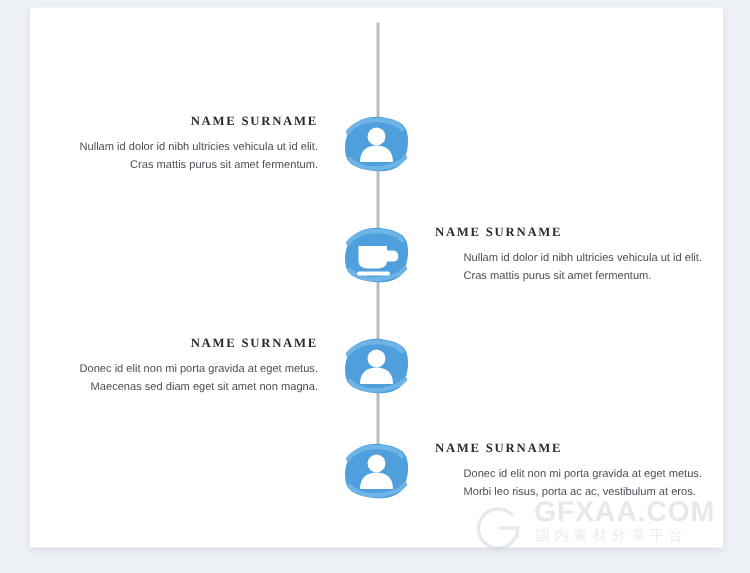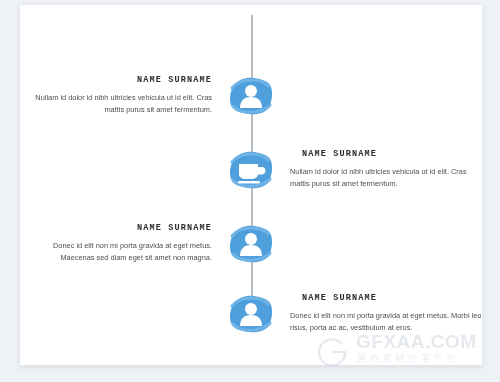--- a/index.html
+++ b/index.html
@@ -74,29 +74,29 @@
   }
 
   .name {
     font-size: 8.5px;
     font-weight: bold;
     letter-spacing: 1.15px;
     color: #2b2b2f;
     margin: 0 0 7px 0;
     line-height: 1;
     white-space: nowrap;
-    font-family: Liberation Mono, monospace;
-    padding-left: 12px;
+    font-family: Liberation Serif, serif;
   }
   .body-text {
     font-size: 7.4px;
     line-height: 1.62;
     color: #4a4e55;
     margin: 0;
     font-family: "Liberation Sans", sans-serif;
+    padding-left: 19px;
   }
 
   
   .watermark {
     position: absolute;
     left: 312px;
     top: 330px;
     width: 172px;
     height: 46px;
     opacity: 0.5;

